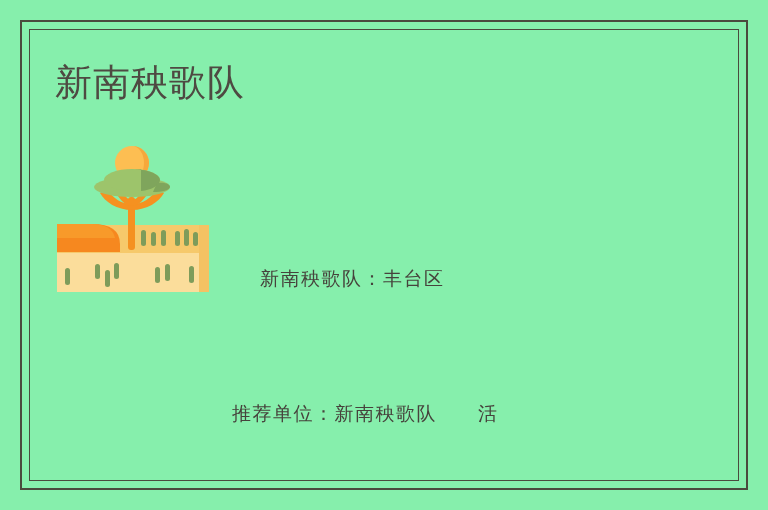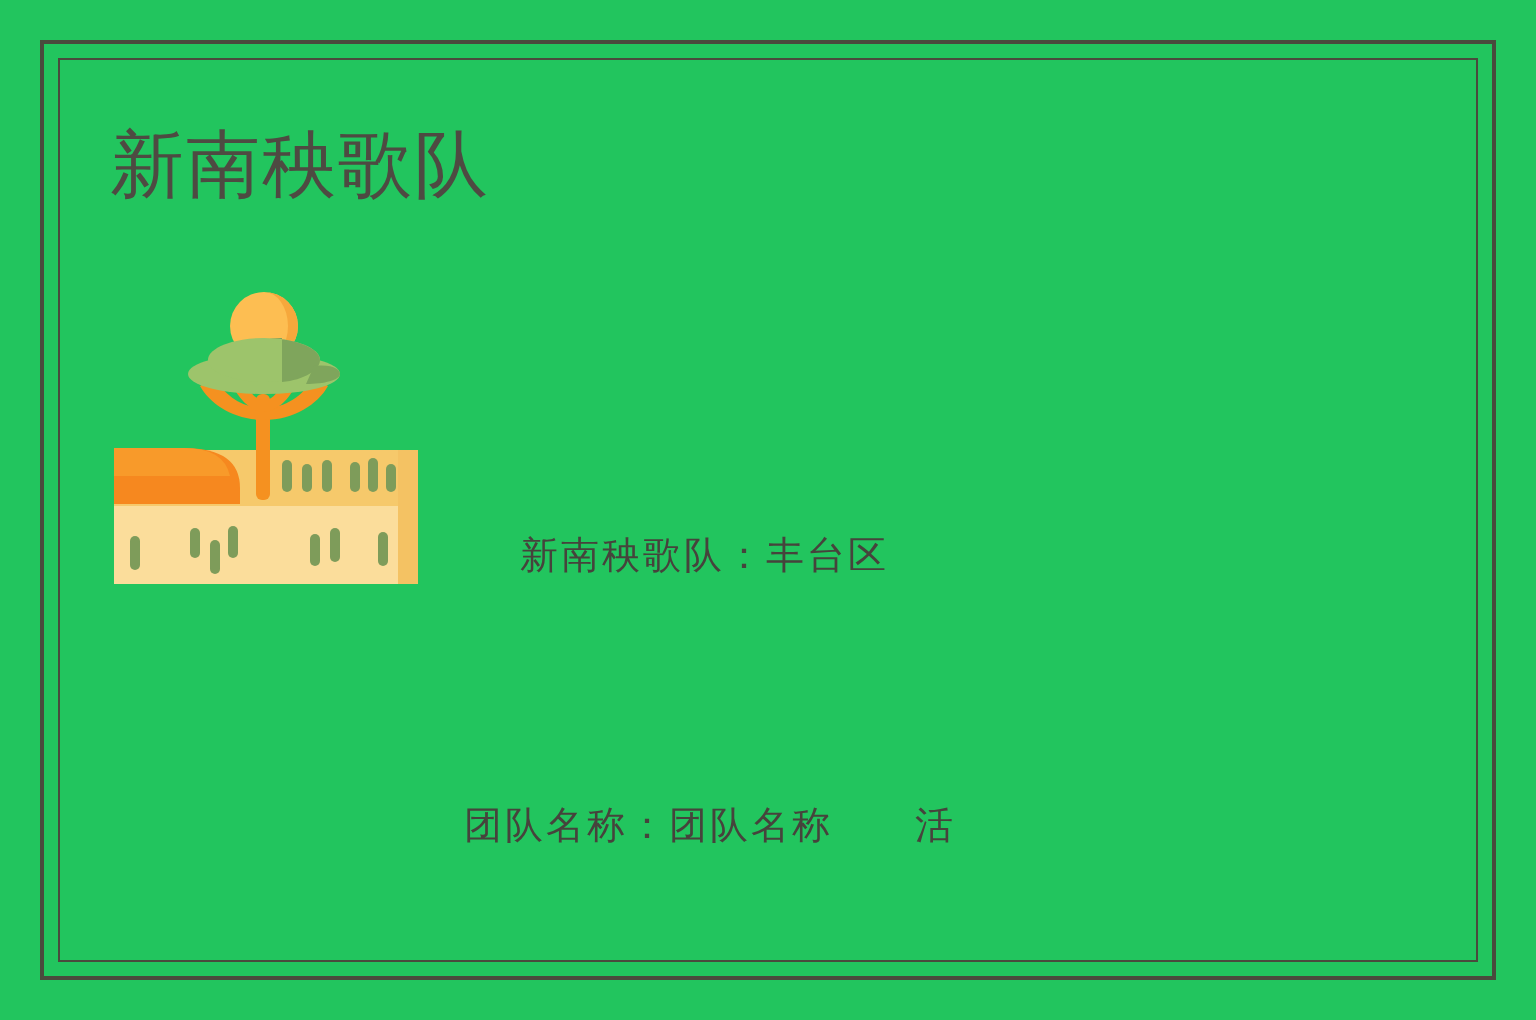--- a/index.html
+++ b/index.html
@@ -11,21 +11,21 @@
     height: 510px;
     background: #FDFDF3;
     font-family: "Liberation Sans", sans-serif;
     overflow: hidden;
   }
 
   .poster {
     position: relative;
     width: 768px;
     height: 510px;
-    background: #22c55e;
+    background: #86efac;
     box-sizing: border-box;
   }
 
   
   .frame-outer {
     position: absolute;
     left: 20px;
     top: 20px;
     right: 20px;
     bottom: 20px;
@@ -142,18 +142,18 @@
         <rect x="57" y="123" width="5" height="16" rx="2.5"></rect>
         <rect x="98" y="127" width="5" height="16" rx="2.5"></rect>
         <rect x="108" y="124" width="5" height="17" rx="2.5"></rect>
         <rect x="132" y="126" width="5" height="17" rx="2.5"></rect>
       </g>
     </svg>
   </div>
 
   <div class="desc">
     <div class="desc-line indent">新南秧歌队：丰台区</div>
-    <div class="desc-line">团队名称：团队名称　　活</div>
+    <div class="desc-line">推荐单位：新南秧歌队　　活</div>
     
     
   </div>
 
 </div>
 
 </body></html>

